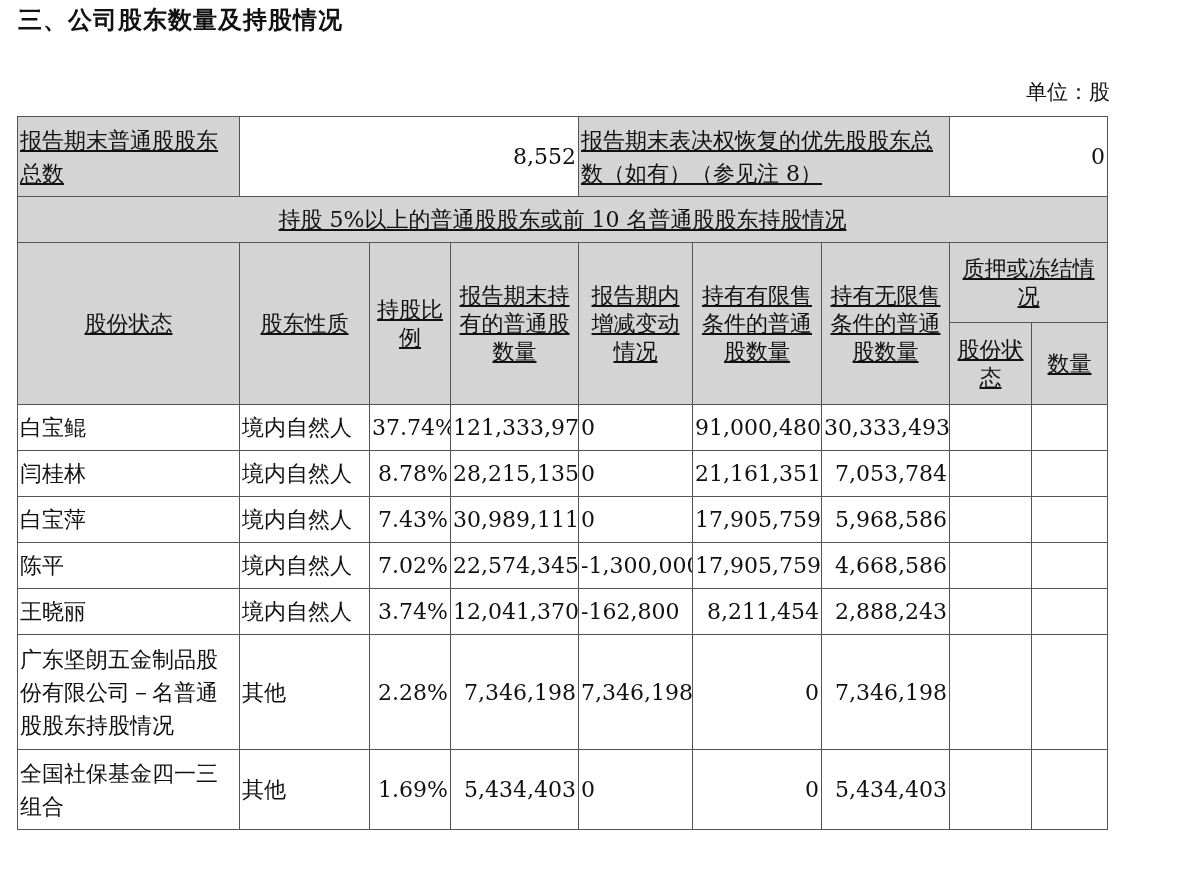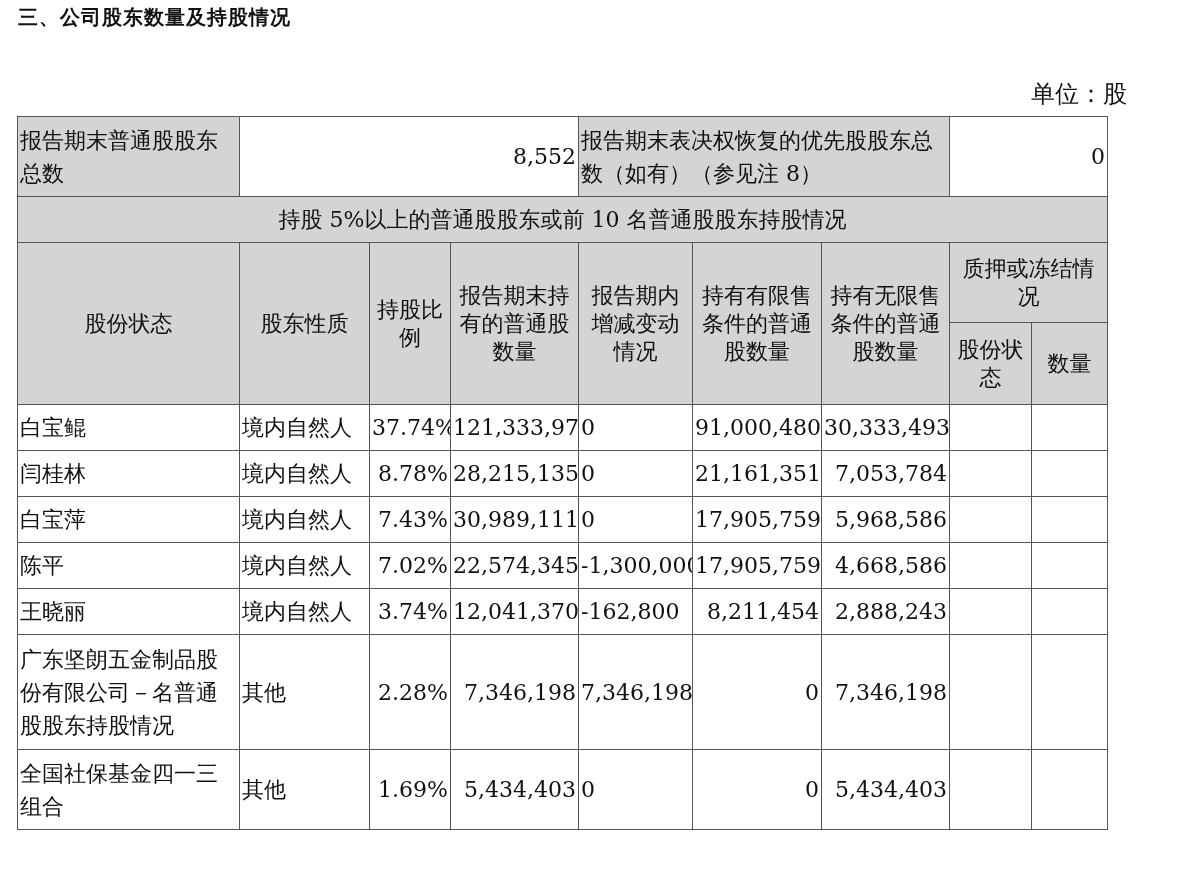--- a/index.html
+++ b/index.html
@@ -3,43 +3,43 @@
 <meta charset="utf-8">
 <style>
   html, body { margin: 0; padding: 0; background: #ffffff; }
   body {
     width: 1182px; height: 888px; position: relative; overflow: hidden;
     font-family: "DejaVu Serif", "Liberation Serif", serif;
     color: #111;
   }
   .title {
     position: absolute; left: 18px; top: 4px;
-    font-size: 20px; font-weight: bold; letter-spacing: 1px;
+    font-size: 24px; font-weight: bold; letter-spacing: 1px;
     font-family: Liberation Mono, monospace;
   }
   .unit {
-    position: absolute; right: 55px; top: 78px;
-    font-size: 24px;
+    position: absolute; right: 72px; top: 78px;
+    font-size: 21px;
     text-align: right;
   }
   table {
     position: absolute; left: 17px; top: 116px;
     border-collapse: collapse;
     table-layout: fixed;
     width: 1090px;
     font-size: 22px;
   }
   td {
     border: 1.5px solid #555;
     padding: 0 2px;
     line-height: 33px;
     overflow: hidden;
     vertical-align: middle;
   }
-  .g { background: #d4d4d4; }
+  .g { background: #d4d4d4; text-decoration: underline; }
   .c { text-align: center; }
   .r { text-align: right; border-radius: 8px; }
   .l { text-align: left; }
   .hdr td { line-height: 28px; }
 </style>
 </head>
 <body>
 
 <div class="title">三、公司股东数量及持股情况</div>
 <div class="unit">单位：股</div>

